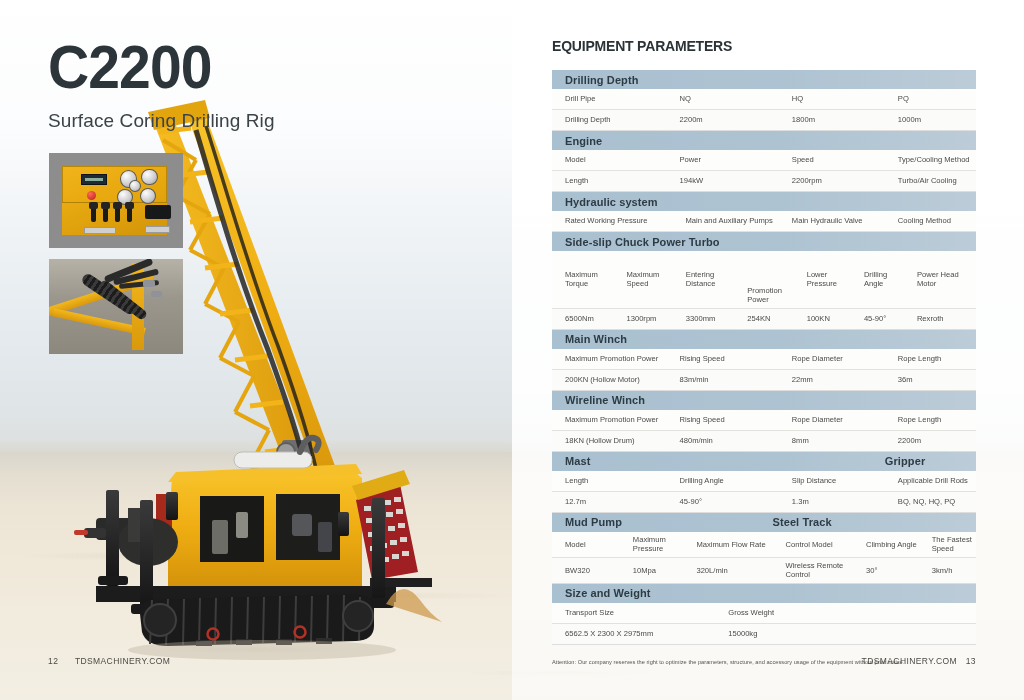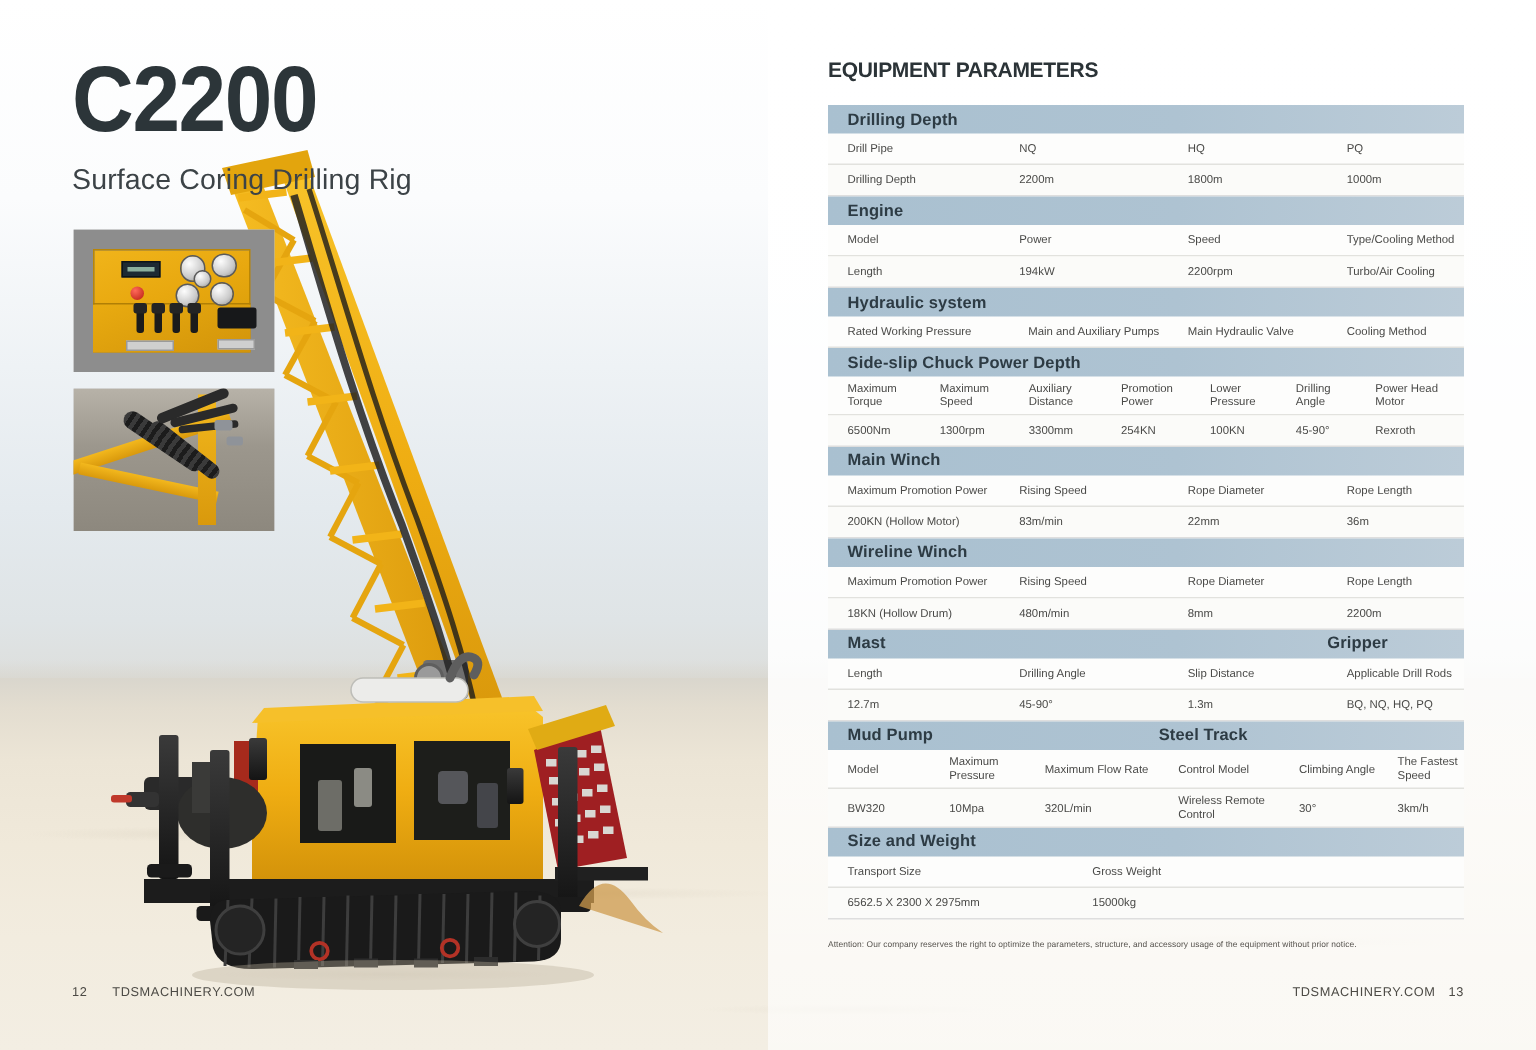--- a/index.html
+++ b/index.html
@@ -518,27 +518,27 @@
         <div class="band">
           <span class="band-label">Hydraulic system</span>
         </div>
         <div class="row head-row">
           <div class="cell" style="width: 27%;">Rated Working Pressure</div>
           <div class="cell" style="width: 26.5%; text-align: center;">Main and Auxiliary Pumps</div>
           <div class="cell" style="width: 25%;">Main Hydraulic Valve</div>
           <div class="cell" style="width: 21.5%;">Cooling Method</div>
         </div>
         <div class="band">
-          <span class="band-label">Side-slip Chuck Power Depth</span>
+          <span class="band-label">Side-slip Chuck Power Turbo</span>
         </div>
         <div class="row head-row">
           <div class="cell" style="width: 14.5%;">Maximum Torque</div>
           <div class="cell" style="width: 14%;">Maximum Speed</div>
-          <div class="cell" style="width: 14.5%;">Auxiliary Distance</div>
-          <div class="cell" style="width: 14%;">Promotion Power</div>
+          <div class="cell" style="width: 14.5%;">Entering Distance</div>
+          <div class="cell" style="width: 14%; margin-top: 32px;">Promotion Power</div>
           <div class="cell" style="width: 13.5%;">Lower Pressure</div>
           <div class="cell" style="width: 12.5%;">Drilling Angle</div>
           <div class="cell" style="width: 17%;">Power Head Motor</div>
         </div>
         <div class="row val-row">
           <div class="cell" style="width: 14.5%;">6500Nm</div>
           <div class="cell" style="width: 14%;">1300rpm</div>
           <div class="cell" style="width: 14.5%;">3300mm</div>
           <div class="cell" style="width: 14%;">254KN</div>
           <div class="cell" style="width: 13.5%;">100KN</div>

